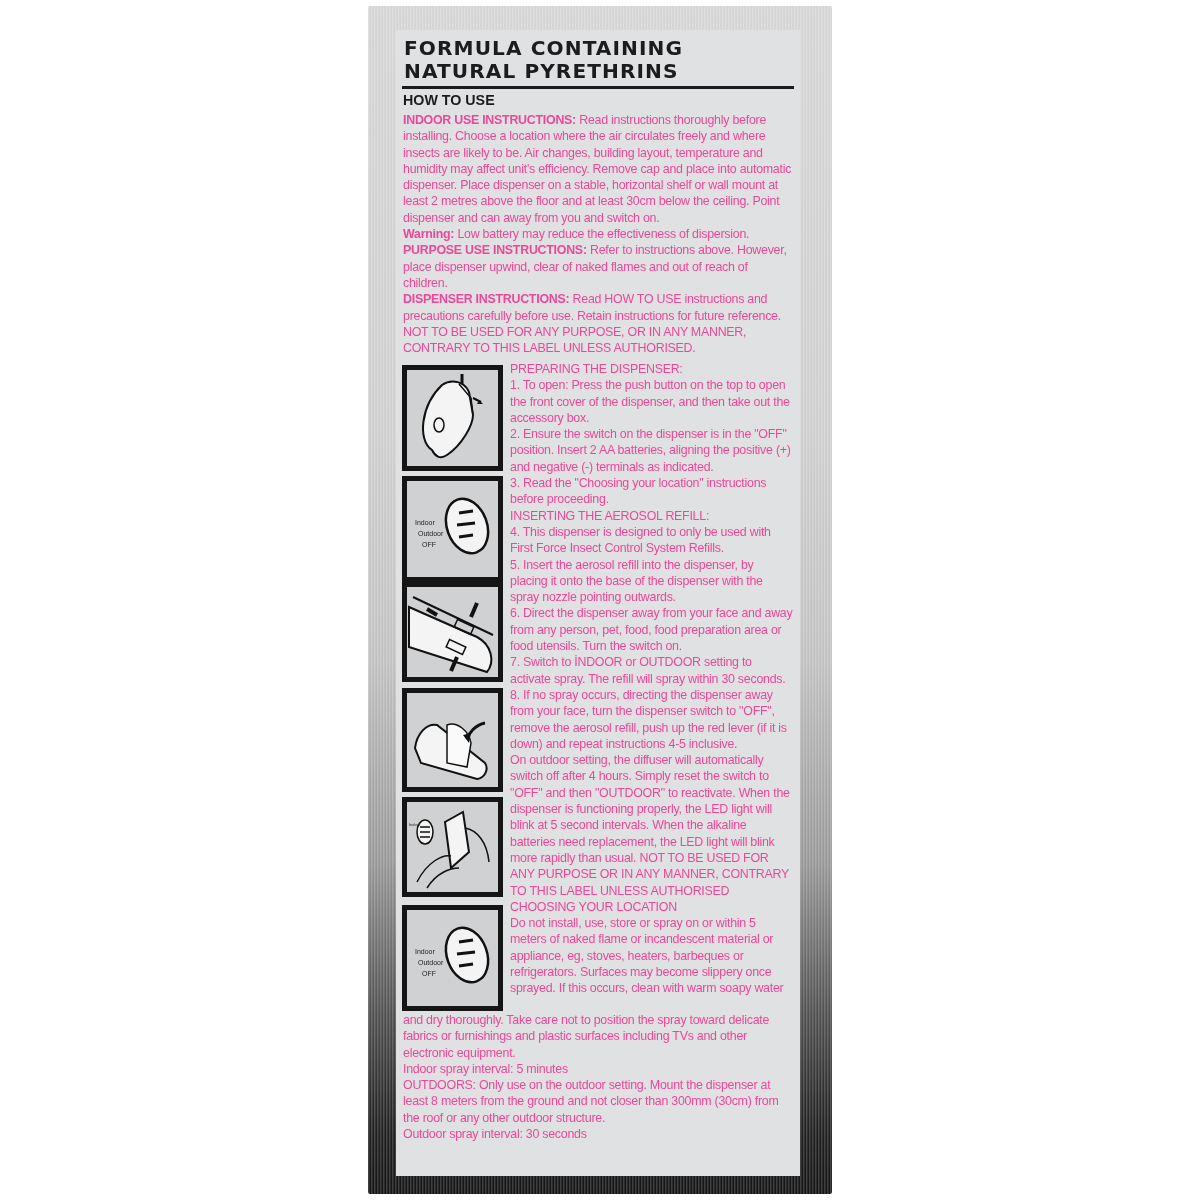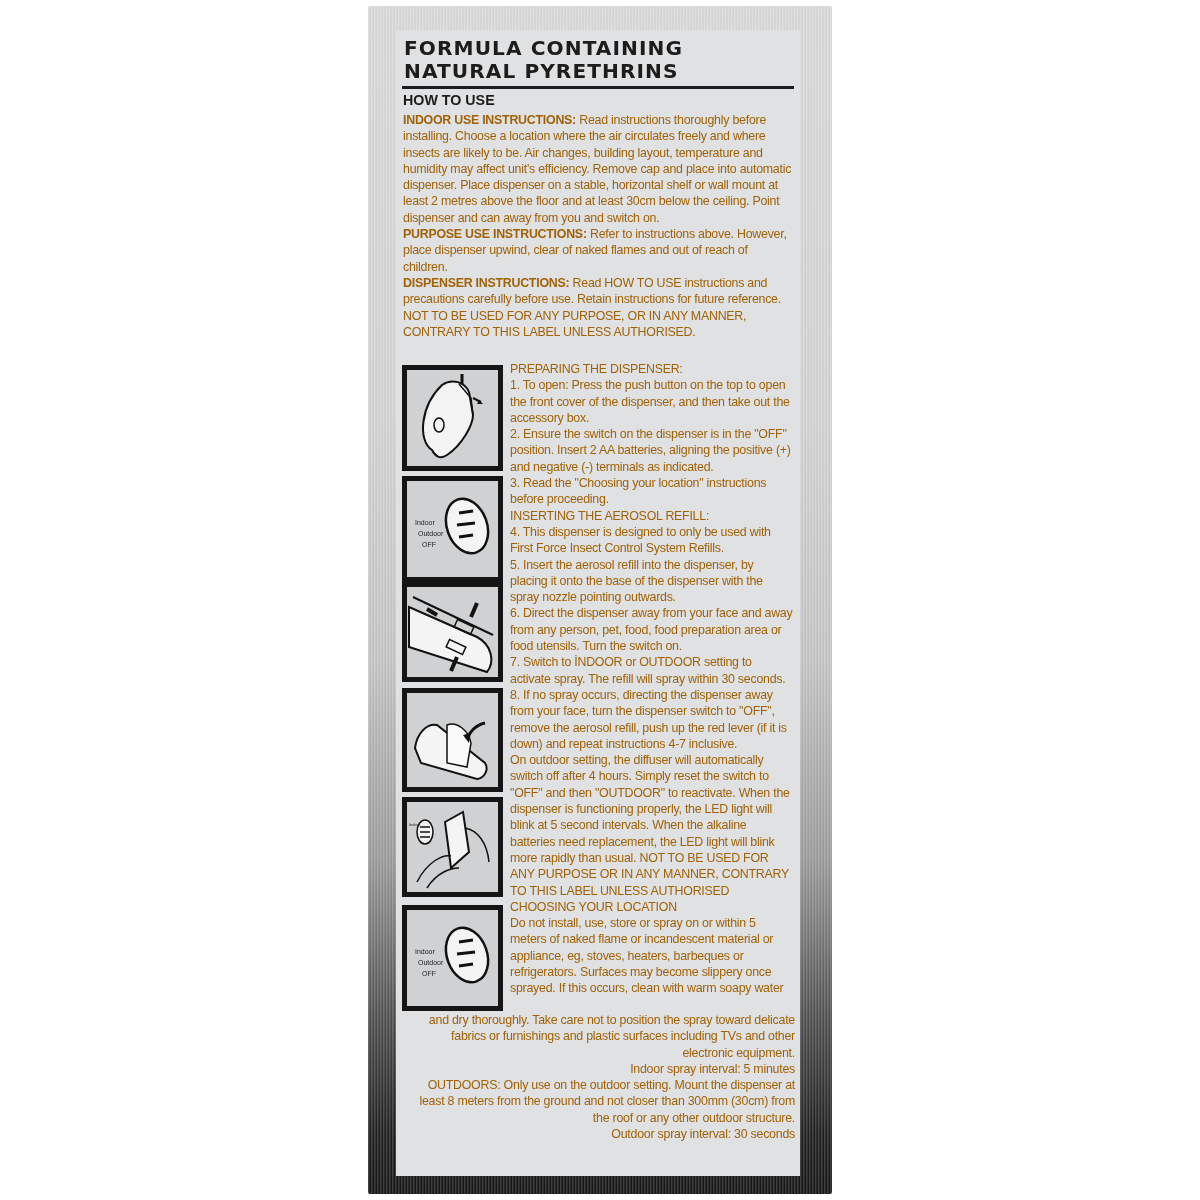--- a/index.html
+++ b/index.html
@@ -20,21 +20,21 @@
     }
     .title {
       position: absolute; left: 404px; top: 37px; width: 390px;
       font-family: "DejaVu Sans", sans-serif; font-weight: bold; font-size: 19px; line-height: 23px;
       color: #1c1c1c; letter-spacing: 1px; transform: scaleX(1.06); transform-origin: left top;
     }
     .rule {
       position: absolute; left: 402px; top: 86px; width: 392px; height: 3px; background: #1c1c1c;
     }
     .text {
-      position: absolute; color: #a16207; font-size: 12.4px; line-height: 16.3px;
+      position: absolute; color: #ec4899; font-size: 12.4px; line-height: 16.3px;
       font-family: "Liberation Sans", sans-serif; letter-spacing: -0.25px;
     }
     .text p { margin: 0; }
     .b { font-weight: bold; }
     .heading {
       position: absolute; left: 403px; top: 91px; font-weight: bold; font-size: 15.5px; color: #1c1c1c;
       font-family: "Liberation Sans", sans-serif; transform: scaleX(0.92); transform-origin: left top;
     }
     .panel {
       position: absolute; left: 402px; width: 101px; border: 5px solid #151515; background: #cfd1d3;
@@ -52,42 +52,43 @@
 <div class="title">
   <div>FORMULA CONTAINING</div>
   <div>NATURAL PYRETHRINS</div>
 </div>
 <div class="rule"></div>
 
 <div class="heading">HOW TO USE</div>
 
 <div class="text" style="left:403px; top:112px; width:392px;">
   <p><span class="b">INDOOR USE INSTRUCTIONS:</span><span> Read instructions thoroughly before installing. Choose a location where the air circulates freely and where insects are likely to be. Air changes, building layout, temperature and humidity may affect unit's efficiency. Remove cap and place into automatic dispenser. Place dispenser on a stable, horizontal shelf or wall mount at least 2 metres above the floor and at least 30cm below the ceiling. Point dispenser and can away from you and switch on.</span></p>
+  <p><span class="b">Warning:</span><span> Low battery may reduce the effectiveness of dispersion.</span></p>
   <p><span class="b">PURPOSE USE INSTRUCTIONS:</span><span> Refer to instructions above. However, place dispenser upwind, clear of naked flames and out of reach of children.</span></p>
   <p><span class="b">DISPENSER INSTRUCTIONS:</span><span> Read HOW TO USE instructions and precautions carefully before use. Retain instructions for future reference.</span></p>
   <p>NOT TO BE USED FOR ANY PURPOSE, OR IN ANY MANNER, CONTRARY TO THIS LABEL UNLESS AUTHORISED.</p>
 </div>
 
 <div class="text" style="left:510px; top:361px; width:284px;">
   <p>PREPARING THE DISPENSER:</p>
   <p>1. To open: Press the push button on the top to open the front cover of the dispenser, and then take out the accessory box.</p>
   <p>2. Ensure the switch on the dispenser is in the "OFF" position. Insert 2 AA batteries, aligning the positive (+) and negative (-) terminals as indicated.</p>
   <p>3. Read the "Choosing your location" instructions before proceeding.</p>
   <p>INSERTING THE AEROSOL REFILL:</p>
   <p>4. This dispenser is designed to only be used with First Force Insect Control System Refills.</p>
   <p>5. Insert the aerosol refill into the dispenser, by placing it onto the base of the dispenser with the spray nozzle pointing outwards.</p>
   <p>6. Direct the dispenser away from your face and away from any person, pet, food, food preparation area or food utensils. Turn the switch on.</p>
   <p>7. Switch to İNDOOR or OUTDOOR setting to activate spray. The refill will spray within 30 seconds.</p>
-  <p>8. If no spray occurs, directing the dispenser away from your face, turn the dispenser switch to "OFF", remove the aerosol refill, push up the red lever (if it is down) and repeat instructions 4-7 inclusive.</p>
+  <p>8. If no spray occurs, directing the dispenser away from your face, turn the dispenser switch to "OFF", remove the aerosol refill, push up the red lever (if it is down) and repeat instructions 4-5 inclusive.</p>
   <p>On outdoor setting, the diffuser will automatically switch off after 4 hours. Simply reset the switch to "OFF" and then "OUTDOOR" to reactivate. When the dispenser is functioning properly, the LED light will blink at 5 second intervals. When the alkaline batteries need replacement, the LED light will blink more rapidly than usual. NOT TO BE USED FOR ANY PURPOSE OR IN ANY MANNER, CONTRARY TO THIS LABEL UNLESS AUTHORISED</p>
   <p>CHOOSING YOUR LOCATION</p>
   <p>Do not install, use, store or spray on or within 5 meters of naked flame or incandescent material or appliance, eg, stoves, heaters, barbeques or refrigerators. Surfaces may become slippery once sprayed. If this occurs, clean with warm soapy water</p>
 </div>
 
-<div class="text" style="left:403px; top:1012px; width:392px;text-align:right;">
+<div class="text" style="left:403px; top:1012px; width:392px;">
   <p>and dry thoroughly. Take care not to position the spray toward delicate fabrics or furnishings and plastic surfaces including TVs and other electronic equipment.</p>
   <p>Indoor spray interval: 5 minutes</p>
   <p>OUTDOORS: Only use on the outdoor setting. Mount the dispenser at least 8 meters from the ground and not closer than 300mm (30cm) from the roof or any other outdoor structure.</p>
   <p>Outdoor spray interval: 30 seconds</p>
 </div>
 
 <div class="panel" style="top:365px; height:106px;">
   <svg viewBox="0 0 91 96">
     <path d="M25 80 C10 70, 14 35, 35 15 C45 8, 58 12, 62 22 L66 45 C66 55, 55 75, 40 85 C33 90, 28 86, 25 80 Z" fill="#f4f4f4" stroke="#111" stroke-width="2"></path>
     <path d="M52 14 L64 28 L66 45" fill="none" stroke="#111" stroke-width="1.5"></path>

